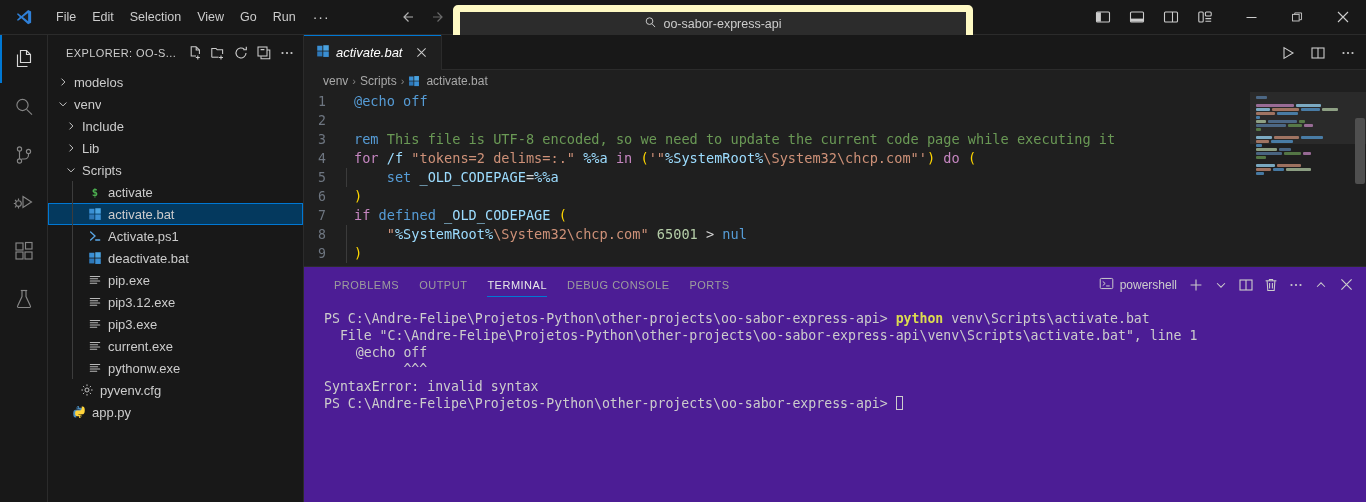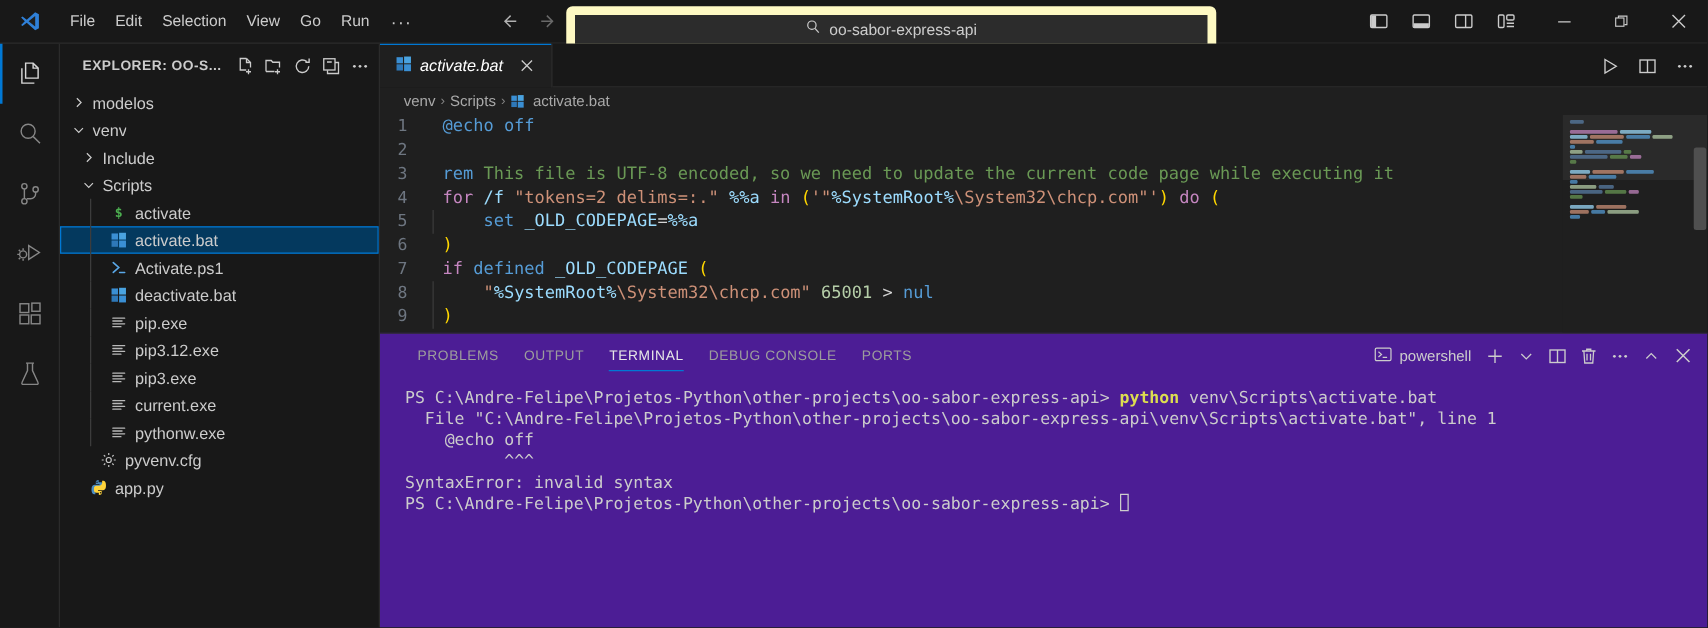--- a/index.html
+++ b/index.html
@@ -50,21 +50,21 @@
     width: 48px; height: 48px; display: flex; align-items: center; justify-content: center;
     position: relative; color: #868686;
   }
   .act-item.active { color: #d7d7d7; }
   .act-item.active::before {
     content: ""; position: absolute; left: 0; top: 0; bottom: 0; width: 2px; background: #0078d4;
   }
 
   
   .sidebar { width: 256px; flex: 0 0 256px; background: #181818; border-right: 1px solid #2b2b2b; display: flex; flex-direction: column; }
-  .sb-header { height: 35px; display: flex; align-items: center; padding: 0 4px 0 18px; gap: 2px; font-weight: bold; }
+  .sb-header { height: 35px; display: flex; align-items: center; padding: 0 4px 0 18px; gap: 2px; }
   .sb-title { font-size: 11px; color: #cccccc; letter-spacing: .4px; white-space: nowrap; flex: 0 0 auto; }
   .sb-actions { display: flex; align-items: center; gap: 1px; margin-left: 6px; }
   .sb-act { width: 22px; height: 22px; display: flex; align-items: center; justify-content: center; border-radius: 4px; color: #cccccc; }
   .tree { flex: 1 1 auto; overflow: hidden; padding-top: 1px; position: relative; }
   .row {
     height: 22px; display: flex; align-items: center; font-size: 13px; color: #cccccc;
     position: relative; white-space: nowrap; padding-right: 4px;
   }
   .row.selected { background: #04395e; outline: 1px solid #0078d4; outline-offset: -1px; }
   .twisty { width: 14px; display: flex; align-items: center; justify-content: center; color: #cccccc; flex: 0 0 14px; }
@@ -325,20 +325,29 @@
             <span class="rowlabel">venv</span>
           </div>
           <div class="row">
             <span class="twisty" style="margin-left: 16px;">
               <svg width="12" height="12" viewBox="0 0 16 16" fill="none" stroke="currentColor" stroke-width="1.3">
                 <path d="M6 3.5 L10.5 8 L6 12.5"></path>
               </svg>
             </span>
             <span style="width: 4px;"></span>
             <span class="rowlabel">Include</span>
+          </div>
+          <div class="row">
+            <span class="twisty" style="margin-left: 16px;">
+              <svg width="12" height="12" viewBox="0 0 16 16" fill="none" stroke="currentColor" stroke-width="1.3">
+                <path d="M6 3.5 L10.5 8 L6 12.5"></path>
+              </svg>
+            </span>
+            <span style="width: 4px;"></span>
+            <span class="rowlabel">Lib</span>
           </div>
           <div class="row">
             <span class="twisty" style="margin-left: 16px;">
               <svg width="12" height="12" viewBox="0 0 16 16" fill="none" stroke="currentColor" stroke-width="1.3">
                 <path d="M3.5 6 L8 10.5 L12.5 6"></path>
               </svg>
             </span>
             <span style="width: 4px;"></span>
             <span class="rowlabel">Scripts</span>
           </div>

